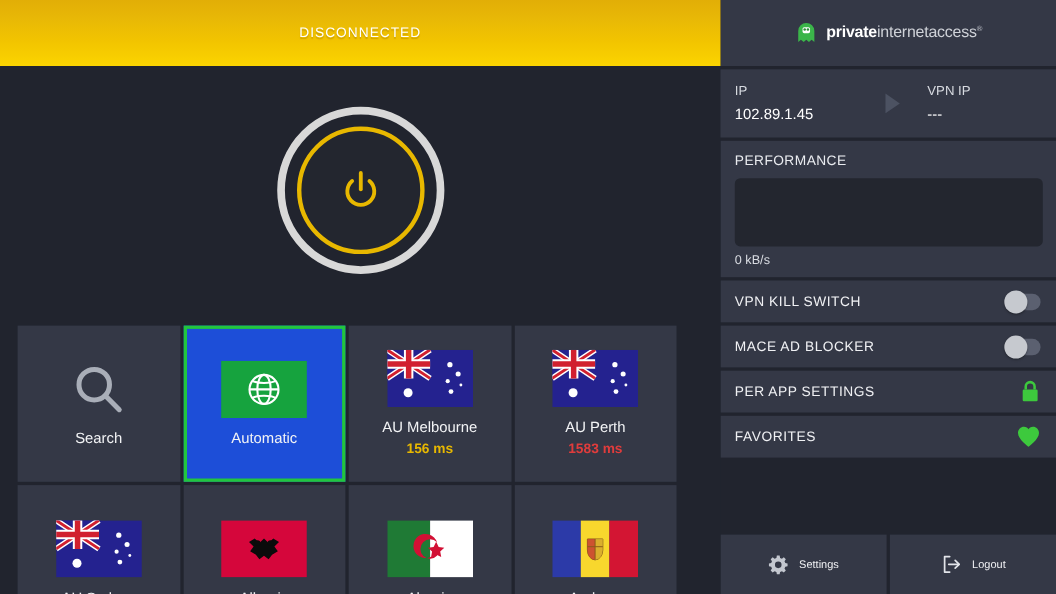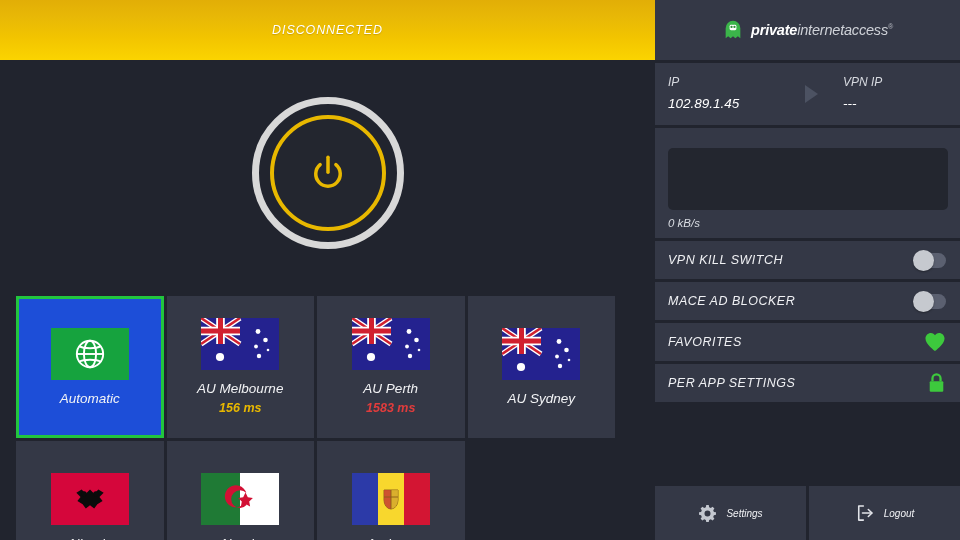--- a/index.html
+++ b/index.html
@@ -7,21 +7,20 @@
     width: 960px; height: 540px;
     background: #21242e;
     font-family: "Liberation Sans", sans-serif;
     overflow: hidden;
   }
   #app {
     position: relative;
     width: 960px; height: 540px;
     display: flex;
     background: #21242e;
-    font-style: italic;
   }
 
   
   #left {
     position: relative;
     width: 655px; height: 540px;
     background: #21242e;
     flex: 0 0 655px;
   }
 
@@ -239,20 +238,29 @@
           <svg class="power-glyph" viewBox="0 0 24 24" fill="none" stroke="#e8b800" stroke-width="2" stroke-linecap="round">
             <path d="M7.5 7.2 A7 7 0 1 0 16.5 7.2"></path>
             <line x1="12" y1="3" x2="12" y2="11.5"></line>
           </svg>
         </div>
       </div>
     </div>
 
     <div id="grid">
 
+      <div class="tile">
+        <div class="iconbox">
+          <svg width="52" height="52" viewBox="0 0 24 24" fill="none" stroke="#a9aeb8" stroke-width="2.1" stroke-linecap="round">
+            <circle cx="10" cy="10" r="6.4"></circle>
+            <line x1="14.8" y1="14.8" x2="20.5" y2="20.5"></line>
+          </svg>
+        </div>
+        <div class="tname">Search</div>
+      </div>
 
       <div class="tile selected">
         <div class="flagbox">
           <div class="auto-flag">
             <svg width="34" height="34" viewBox="0 0 24 24" fill="none" stroke="#ffffff" stroke-width="1.35">
               <circle cx="12" cy="12" r="9.3"></circle>
               <ellipse cx="12" cy="12" rx="4.3" ry="9.3"></ellipse>
               <line x1="2.7" y1="12" x2="21.3" y2="12"></line>
               <path d="M4.3 6.4 C7.6 8.4 16.4 8.4 19.7 6.4"></path>
               <path d="M4.3 17.6 C7.6 15.6 16.4 15.6 19.7 17.6"></path>
@@ -402,50 +410,51 @@
         <div class="v">102.89.1.45</div>
       </div>
       <div class="ip-arrow"></div>
       <div class="ipcol vpn">
         <div class="k">VPN IP</div>
         <div class="v">---</div>
       </div>
     </div>
 
     <div class="rpanel" id="perf">
+      <div class="ptitle">PERFORMANCE</div>
       <div class="graph"></div>
       <div class="rate">0 kB/s</div>
     </div>
 
     <div class="rpanel srow">
       <span class="slabel">VPN KILL SWITCH</span>
       <span class="toggle">
           <span class="knob"></span>
         </span>
     </div>
 
     <div class="rpanel srow">
       <span class="slabel">MACE AD BLOCKER</span>
       <span class="toggle">
           <span class="knob"></span>
         </span>
     </div>
 
     <div class="rpanel srow">
-      <span class="slabel">FAVORITES</span>
-      <svg width="22" height="20" viewBox="0 0 24 22">
-        <path d="M12,21 C12,21 1.5,13.6 1.5,7.2 C1.5,3.6 4.3,1 7.5,1 C9.7,1 11.2,2.2 12,3.6 C12.8,2.2 14.3,1 16.5,1 C19.7,1 22.5,3.6 22.5,7.2 C22.5,13.6 12,21 12,21 Z" fill="#3dc93d"></path>
-      </svg>
-    </div>
-
-    <div class="rpanel srow">
       <span class="slabel">PER APP SETTINGS</span>
       <svg width="19" height="22" viewBox="0 0 20 24">
         <path d="M5.6,10 V7 a4.4,4.4 0 0 1 8.8,0 v3" fill="none" stroke="#3dc93d" stroke-width="2.5"></path>
         <rect x="2.6" y="10" width="14.8" height="11.6" rx="1.2" fill="#3dc93d"></rect>
+      </svg>
+    </div>
+
+    <div class="rpanel srow">
+      <span class="slabel">FAVORITES</span>
+      <svg width="22" height="20" viewBox="0 0 24 22">
+        <path d="M12,21 C12,21 1.5,13.6 1.5,7.2 C1.5,3.6 4.3,1 7.5,1 C9.7,1 11.2,2.2 12,3.6 C12.8,2.2 14.3,1 16.5,1 C19.7,1 22.5,3.6 22.5,7.2 C22.5,13.6 12,21 12,21 Z" fill="#3dc93d"></path>
       </svg>
     </div>
 
     <div id="footer">
       <div class="fbtn">
         <svg width="19" height="19" viewBox="0 0 24 24" fill="#c3c7cf">
           <path d="M12,8.2 a3.8,3.8 0 1 0 0,7.6 a3.8,3.8 0 0 0 0,-7.6 Z M10.4,1.4 h3.2 l0.5,2.6 l2.1,0.9 l2.2,-1.5 l2.3,2.3 l-1.5,2.2 l0.9,2.1 l2.6,0.5 v3.2 l-2.6,0.5 l-0.9,2.1 l1.5,2.2 l-2.3,2.3 l-2.2,-1.5 l-2.1,0.9 l-0.5,2.6 h-3.2 l-0.5,-2.6 l-2.1,-0.9 l-2.2,1.5 l-2.3,-2.3 l1.5,-2.2 l-0.9,-2.1 l-2.6,-0.5 v-3.2 l2.6,-0.5 l0.9,-2.1 l-1.5,-2.2 l2.3,-2.3 l2.2,1.5 l2.1,-0.9 Z" fill-rule="evenodd"></path>
         </svg>
         <span class="flabel">Settings</span>
       </div>

